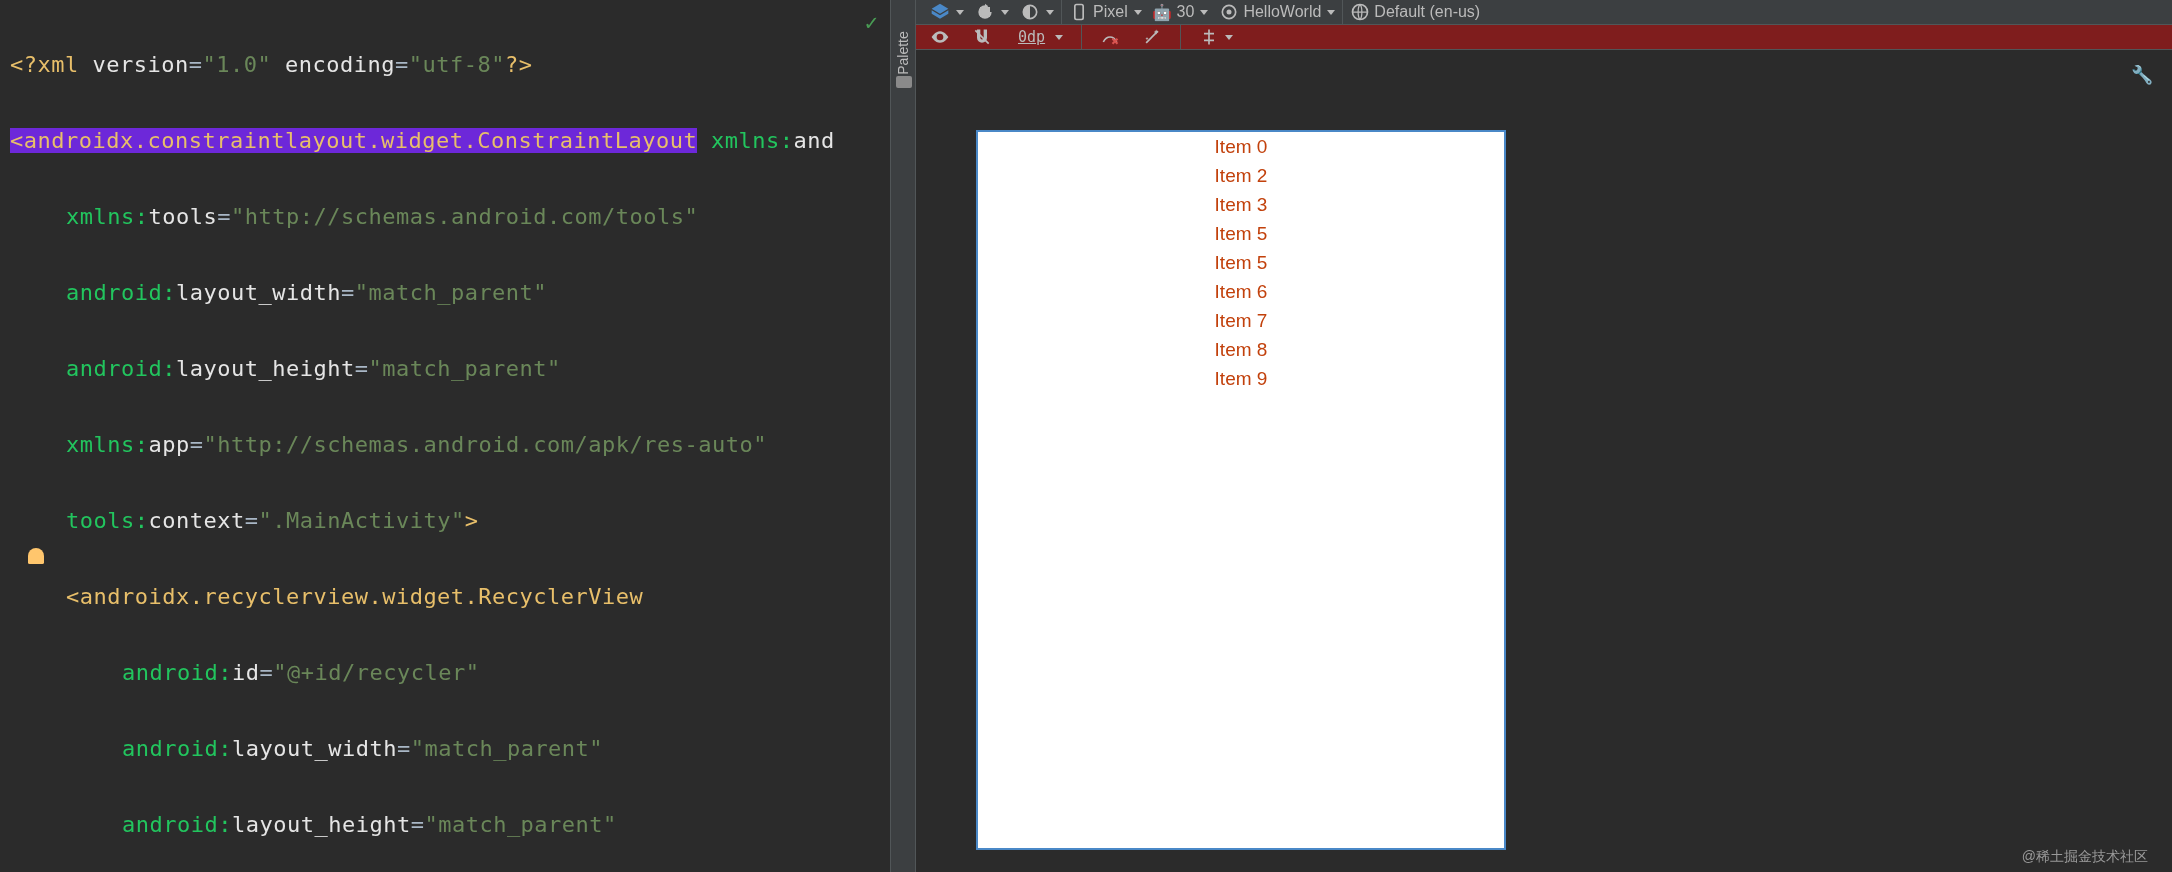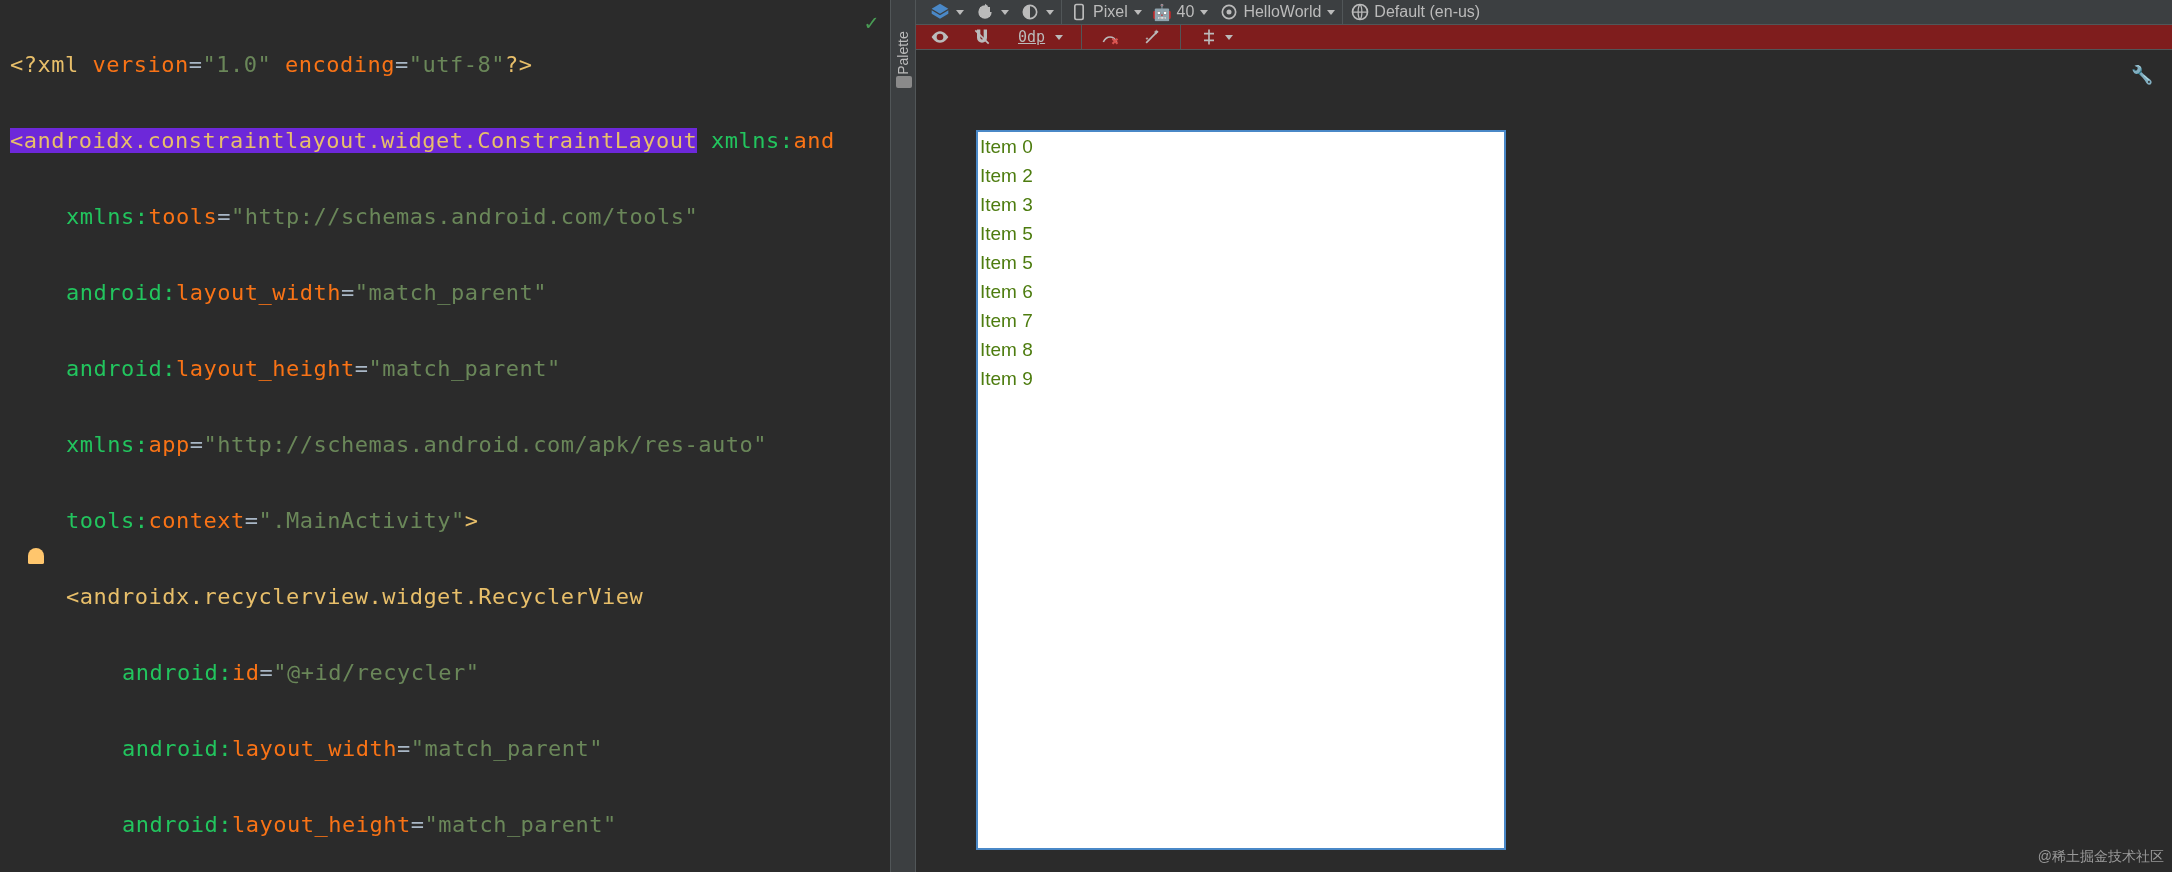--- a/index.html
+++ b/index.html
@@ -39,21 +39,21 @@
 }
 .code {
   position: absolute;
   left: 10px;
   top: 8px;
   line-height: 38px;
   white-space: pre;
   letter-spacing: 0.5px;
 }
 .t-tag { color: #e8bf6a; }
-.t-attr { color: #f97316; }
+.t-attr { color: #e5e5e5; }
 .t-ns { color: #22c55e; }
 .t-str { color: #6a8759; }
 .t-eq { color: #a9b7c6; }
 .hl-open { background: #6d28d9; }
 .indent1 { padding-left: 56px; }
 .indent2 { padding-left: 112px; }
 
 .palette-tab {
   width: 26px;
   height: 100%;
@@ -158,27 +158,28 @@
   width: 530px;
   height: 720px;
   background: #ffffff;
   border: 2px solid #4a88c7;
   position: relative;
   overflow: hidden;
 }
 .list-item {
   font-family: Arial, sans-serif;
   font-size: 19px;
-  color: #4d7c0f;
+  color: #c2410c;
   padding: 2px 2px;
   line-height: 25px;
+  text-align: center;
 }
 .watermark {
   position: absolute;
-  right: 8px;
+  right: 24px;
   bottom: 6px;
   font-size: 14px;
   color: #999;
   font-family: sans-serif;
 }
 </style>
 </head>
 <body>
 
 <div class="editor-pane">
@@ -236,21 +237,21 @@
     <div class="tb-sep"></div>
     <div class="tb-btn">
       <svg class="icon-svg" viewBox="0 0 24 24">
           <rect x="7" y="3" width="10" height="18" rx="2" fill="none" stroke="#bbbbbb" stroke-width="2"></rect>
         </svg>
       <span>Pixel</span>
       <span class="dropdown-arrow"></span>
     </div>
     <div class="tb-btn">
       <span class="robot-head">🤖</span>
-      <span>40</span>
+      <span>30</span>
       <span class="dropdown-arrow"></span>
     </div>
     <div class="tb-btn">
       <svg class="icon-svg" viewBox="0 0 24 24">
           <circle cx="12" cy="12" r="8" fill="none" stroke="#bbbbbb" stroke-width="2"></circle>
           <circle cx="12" cy="12" r="3" fill="#bbbbbb"></circle>
         </svg>
       <span>HelloWorld</span>
       <span class="dropdown-arrow"></span>
     </div>

